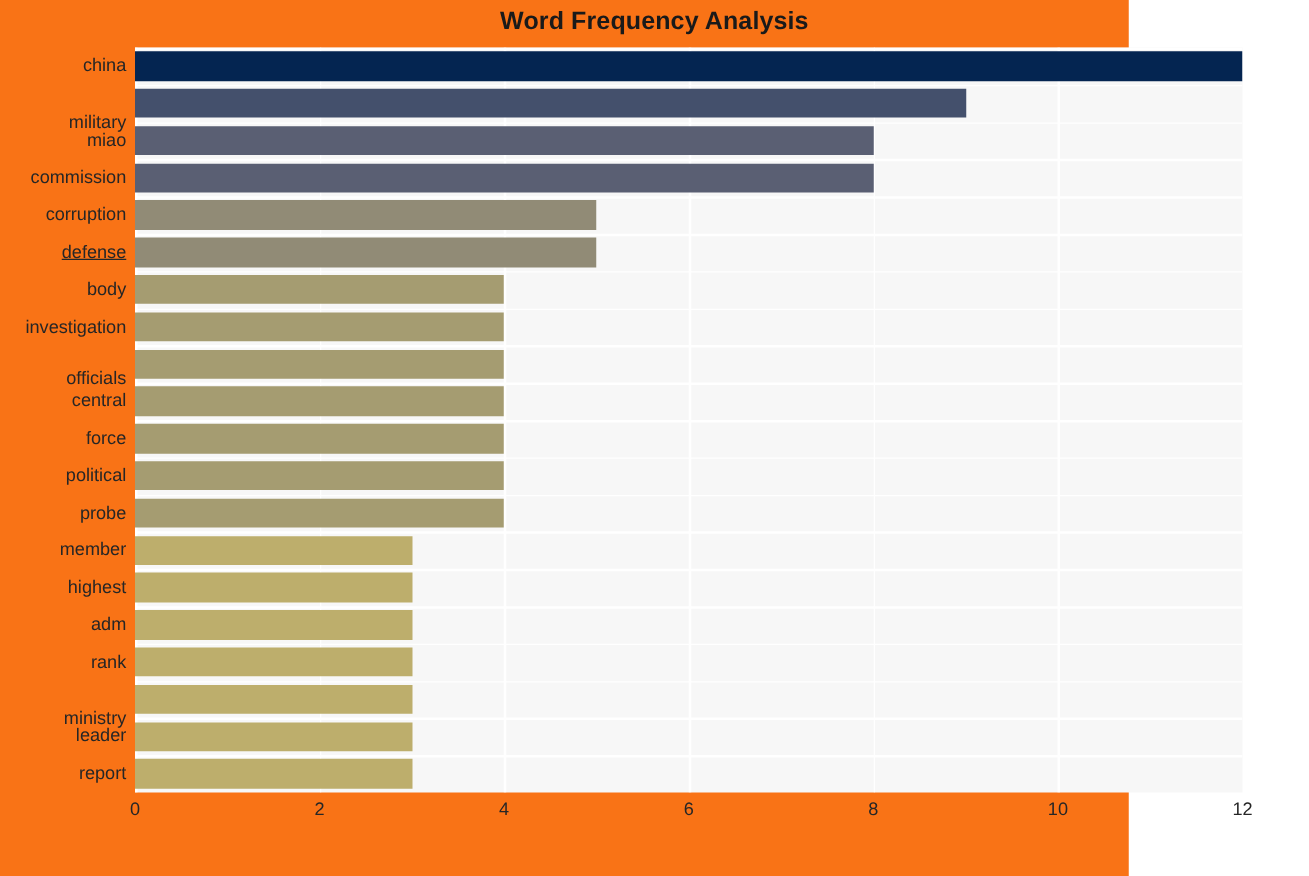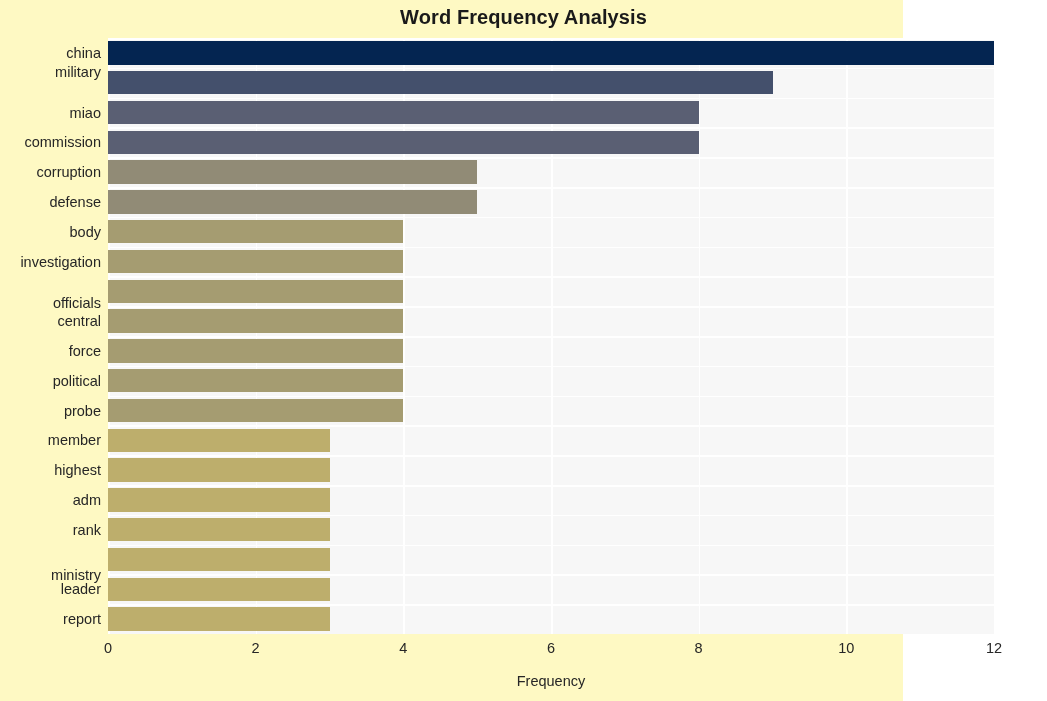--- a/index.html
+++ b/index.html
@@ -10,21 +10,21 @@
   body {
     width: 1047px;
     height: 701px;
     font-family: "Liberation Sans", sans-serif;
     overflow: hidden;
   }
   #chart-root {
     position: relative;
     width: 903px;
     height: 701px;
-    background: #fef9c3;
+    background: #f97316;
   }
   
   .chart-title {
     position: absolute;
     left: 0;
     top: 6px;
     width: 1047px;
     text-align: center;
     font-size: 20px;
     font-weight: bold;
@@ -169,25 +169,25 @@
         <div class="bar" title="adm: 3" style="top: 450.278px; height: 23.244px; width: 221.5px; background: rgb(189, 174, 108);"></div>
         <div class="bar" title="rank: 3" style="top: 480.078px; height: 23.244px; width: 221.5px; background: rgb(189, 174, 108);"></div>
         <div class="bar" title="ministry: 3" style="top: 509.878px; height: 23.244px; width: 221.5px; background: rgb(189, 174, 108);"></div>
         <div class="bar" title="leader: 3" style="top: 539.678px; height: 23.244px; width: 221.5px; background: rgb(189, 174, 108);"></div>
         <div class="bar" title="report: 3" style="top: 569.478px; height: 23.244px; width: 221.5px; background: rgb(189, 174, 108);"></div>
       </div>
   </div>
 
   <div class="ylabels" id="ylabels">
       <div class="ylabel" style="top: 14.9px; color: rgb(38, 38, 38);">china</div>
-      <div class="ylabel" style="top: 34px; color: rgb(38, 38, 38);">military</div>
+      <div class="ylabel" style="top: 60px; color: rgb(38, 38, 38);">military</div>
       <div class="ylabel" style="top: 74.5px; color: rgb(38, 38, 38);">miao</div>
       <div class="ylabel" style="top: 104.3px; color: rgb(38, 38, 38);">commission</div>
       <div class="ylabel" style="top: 134.1px; color: rgb(38, 38, 38);">corruption</div>
-      <div class="ylabel" style="top: 163.9px; color: rgb(38, 38, 38);">defense</div>
+      <div class="ylabel" style="top: 163.9px; color: rgb(38, 38, 38); text-decoration: underline;">defense</div>
       <div class="ylabel" style="top: 193.7px; color: rgb(38, 38, 38);">body</div>
       <div class="ylabel" style="top: 223.5px; color: rgb(38, 38, 38); padding-left: 32px;">investigation</div>
       <div class="ylabel" style="top: 265px; color: rgb(38, 38, 38);">officials</div>
       <div class="ylabel" style="top: 283.1px; color: rgb(38, 38, 38);">central</div>
       <div class="ylabel" style="top: 312.9px; color: rgb(38, 38, 38);">force</div>
       <div class="ylabel" style="top: 342.7px; color: rgb(38, 38, 38); padding-left: 20px;">political</div>
       <div class="ylabel" style="top: 372.5px; color: rgb(38, 38, 38); margin-left: 41px;">probe</div>
       <div class="ylabel" style="top: 402.3px; color: rgb(38, 38, 38); margin-left: 40px;">member</div>
       <div class="ylabel" style="top: 432.1px; color: rgb(38, 38, 38);">highest</div>
       <div class="ylabel" style="top: 461.9px; color: rgb(38, 38, 38); padding-left: 32px;">adm</div>
@@ -200,15 +200,14 @@
   <div class="xlabels" id="xlabels">
       <div class="xlabel" style="left: 0px; color: rgb(38, 38, 38);">0</div>
       <div class="xlabel" style="left: 147.667px; color: rgb(38, 38, 38);">2</div>
       <div class="xlabel" style="left: 295.333px; color: rgb(38, 38, 38);">4</div>
       <div class="xlabel" style="left: 443px; color: rgb(38, 38, 38);">6</div>
       <div class="xlabel" style="left: 590.667px; color: rgb(38, 38, 38);">8</div>
       <div class="xlabel" style="left: 738.333px; color: rgb(38, 38, 38);">10</div>
       <div class="xlabel" style="left: 886px; color: rgb(38, 38, 38);">12</div>
     </div>
 
-  <div class="xaxis-title">Frequency</div>
 
 </div>
 
 </body></html>

